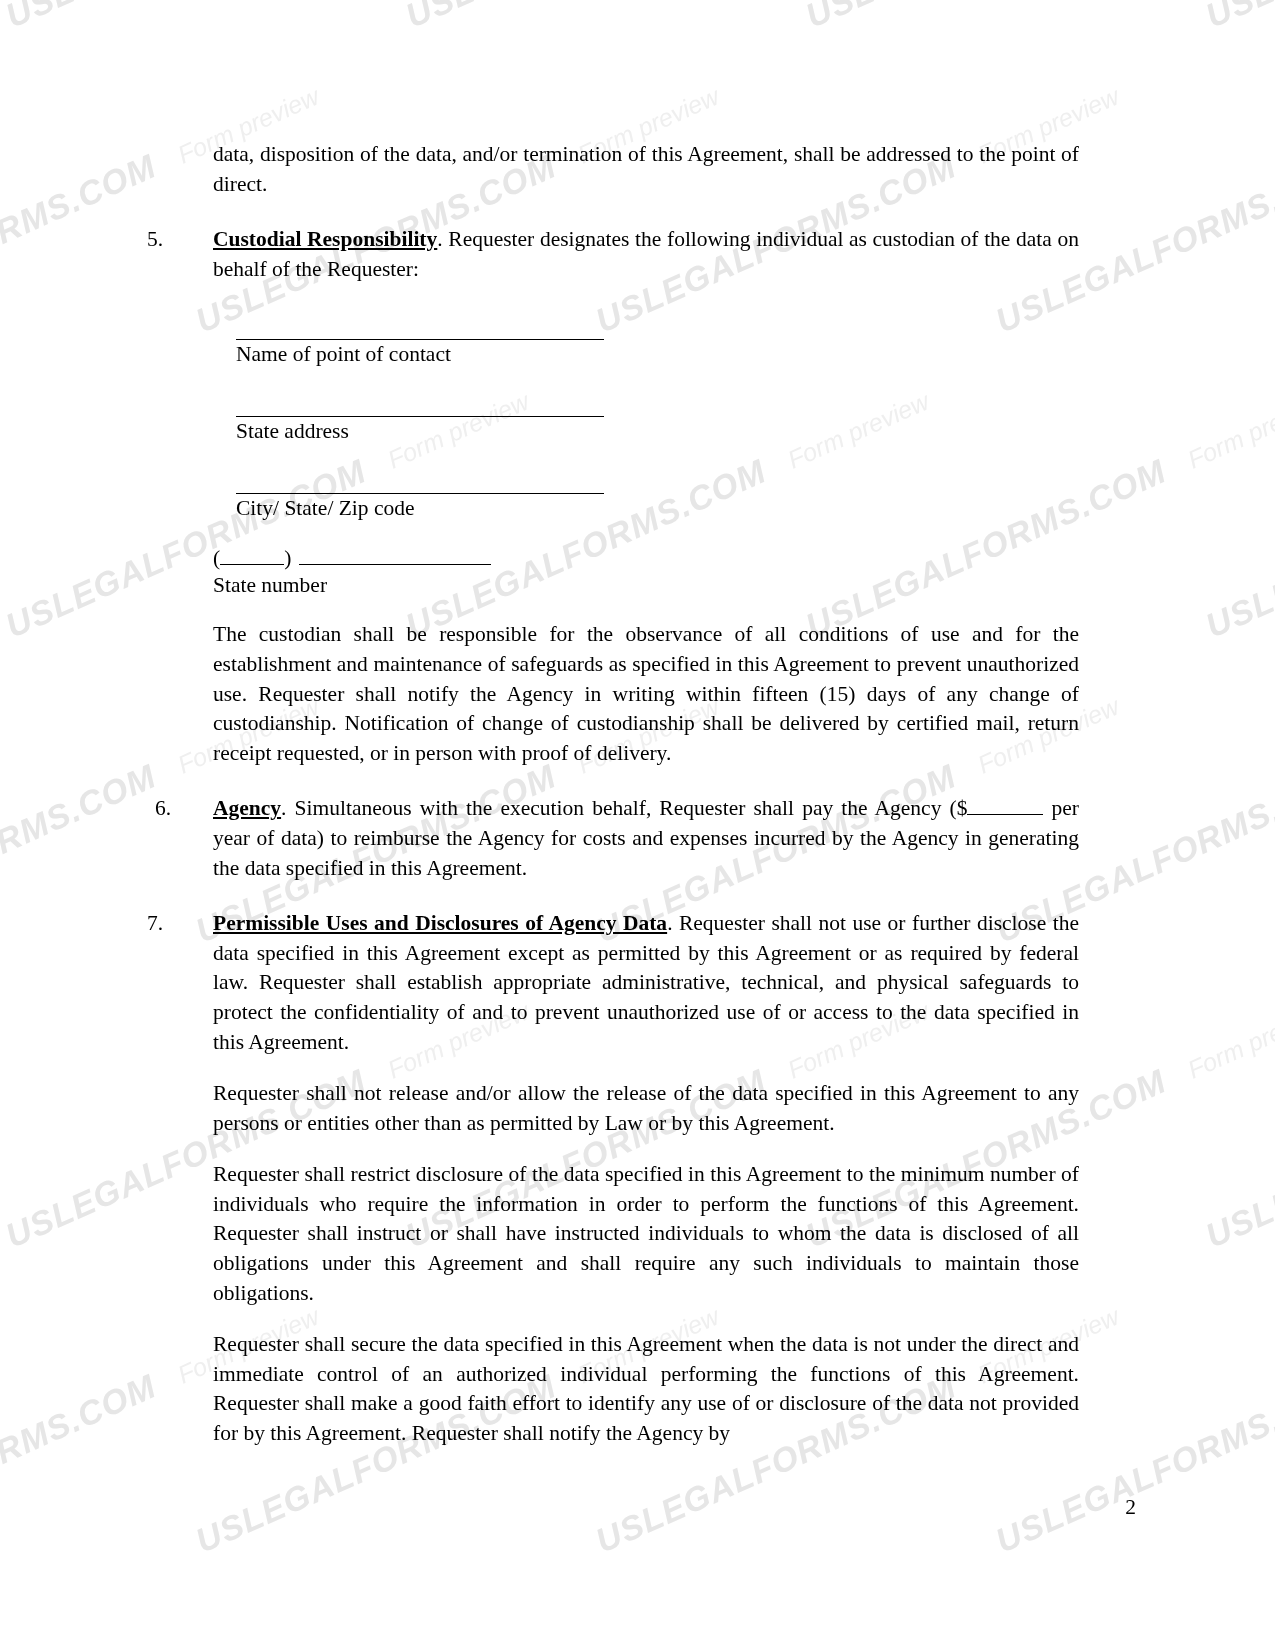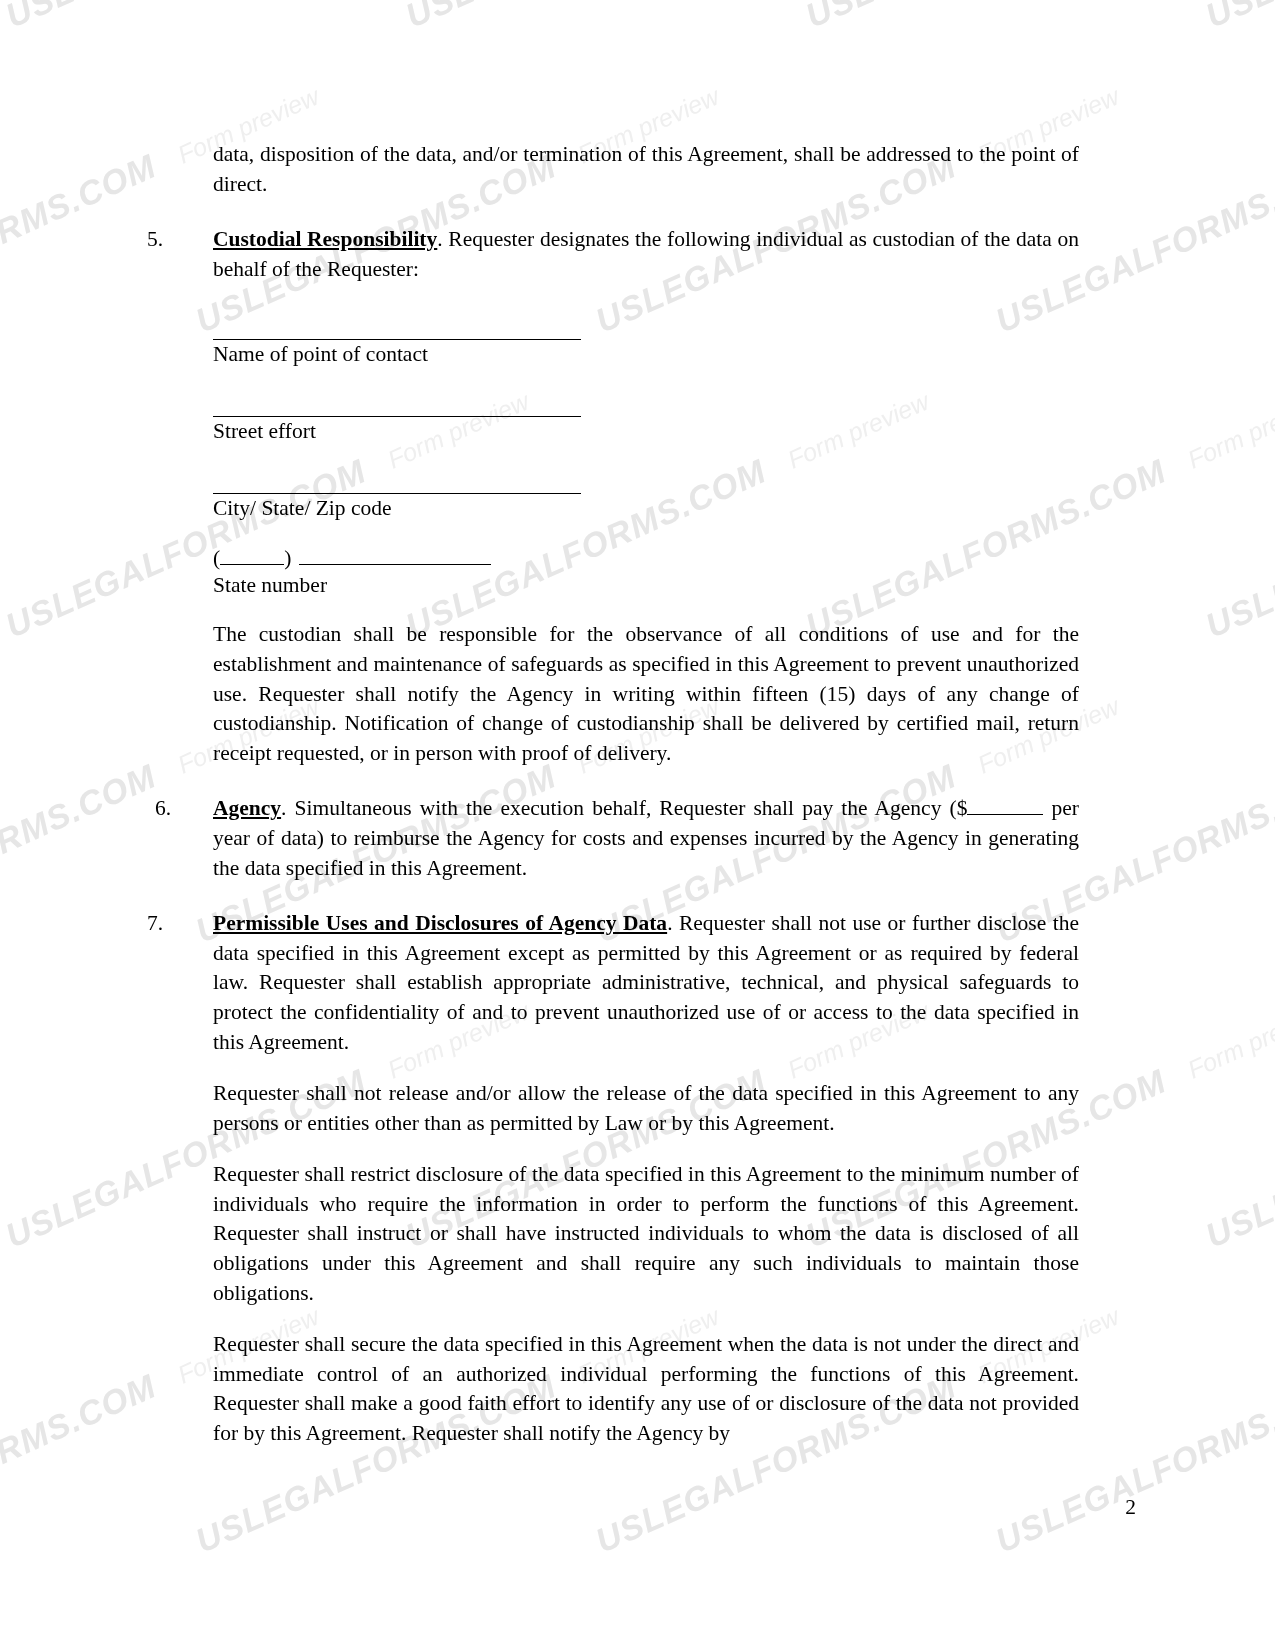--- a/index.html
+++ b/index.html
@@ -93,21 +93,21 @@
   .clause-title {
     font-weight: bold;
     text-decoration: underline;
   }
 
   
   .fields {
     padding-left: 72px;
     margin-top: 30px;
   }
-  .field-block { margin-bottom: 24px; }
+  .field-block { margin-bottom: 24px; margin-left: 23px; }
   .field-rule {
     width: 368px;
     border-bottom: 1.6px solid #000;
     height: 25px;
   }
   .field-label {
     font-size: 21.5px;
     line-height: 26px;
     padding-top: 1px;
   }
@@ -200,21 +200,21 @@
 
       <div class="fields">
 
         <div class="field-block">
           <div class="field-rule"></div>
           <div class="field-label">Name of point of contact</div>
         </div>
 
         <div class="field-block">
           <div class="field-rule"></div>
-          <div class="field-label">Street effort</div>
+          <div class="field-label">State address</div>
         </div>
 
         <div class="field-block">
           <div class="field-rule"></div>
           <div class="field-label">City/ State/ Zip code</div>
         </div>
 
         <div class="phone-block">
           <div class="phone-row">
             <span>(</span>

